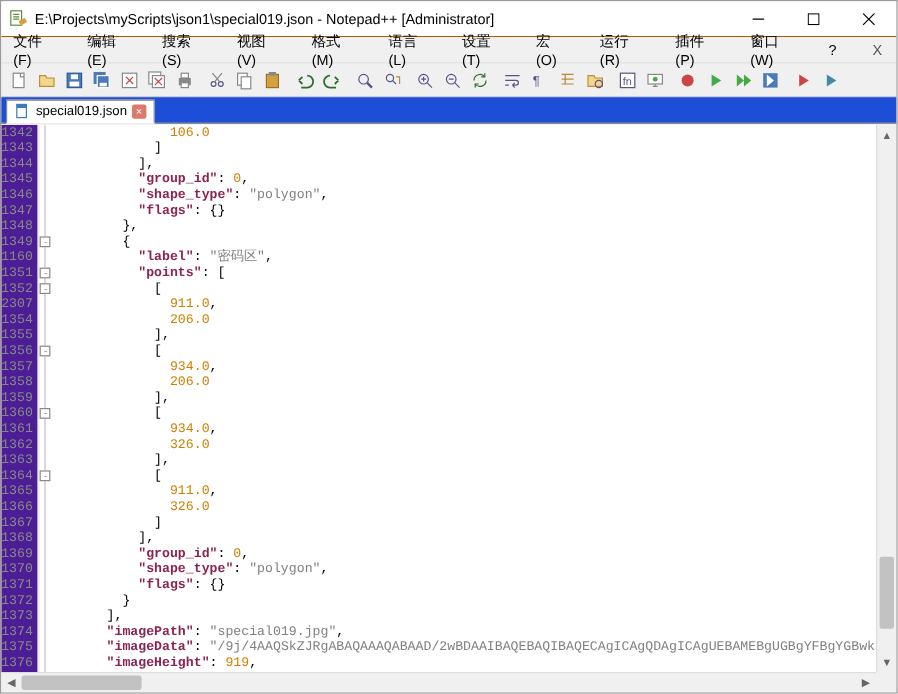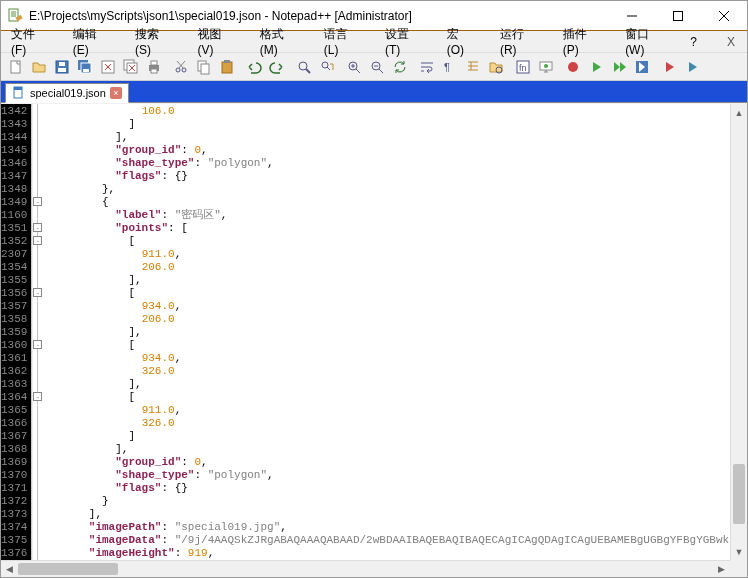--- a/index.html
+++ b/index.html
@@ -14,21 +14,21 @@
 .menubar .x { margin-left: auto; padding: 0 8px; color:#555; cursor:pointer;}
 .toolbar { height: 28px; background: #f0f0f0; display: flex; align-items: center; padding: 2px 4px; gap: 1px; border-bottom: 1px solid #ccc; }
 .tbtn { width: 22px; height: 22px; display: flex; align-items: center; justify-content: center; cursor: pointer; border: 1px solid transparent; border-radius: 2px; }
 .tbtn svg { width: 16px; height: 16px; }
 .tsep { width: 1px; height: 20px; background: transparent; margin: 0 1px; }
 .tabbar { height: 22px; background: #1d4ed8; display: flex; align-items: flex-end; padding: 0 4px; border-bottom: 1px solid #888; }
 .tab { display: flex; align-items: center; background: #fff; border: 1px solid #888; border-bottom: 1px solid #fff; padding: 2px 6px; margin-bottom: -1px; gap: 4px; font-size: 11px; font-family: Tahoma, sans-serif;}
 .tab .tabicon { width: 14px; height: 14px; display:inline-flex; align-items:center; justify-content:center;}
 .tab .tabclose { width: 12px; height: 12px; background: #d97a6a; border-radius: 2px; display: flex; align-items: center; justify-content: center; color: #fff; font-size: 9px; cursor: pointer; }
 .editor { position: absolute; top: 103px; left: 0; right: 17px; bottom: 17px; background: #fff; overflow: hidden; display:flex;}
-.gutter { width: 42px; background: #000000; border-right: 1px solid #ccc; text-align: right; color: #888; font-family: Consolas, "Courier New", monospace; font-size: 11px; padding-right:4px; line-height:13px; padding-top:1px;}
+.gutter { width: 42px; background: #4c1d95; border-right: 1px solid #ccc; text-align: right; color: #888; font-family: Consolas, "Courier New", monospace; font-size: 11px; padding-right:4px; line-height:13px; padding-top:1px;}
 .foldcol { width: 14px; background: #fff; border-right: 1px solid #eee; position: relative; }
 .foldmark { position: absolute; left: 1px; width: 9px; height: 9px; border: 1px solid #888; background: #fff; font-size: 8px; line-height: 7px; text-align: center; color: #888; cursor:pointer;}
 .foldline { position:absolute; left:5px; width:1px; background:#c0c0c0; top:0; bottom:0;}
 .code { flex:1; font-family: Consolas, "Courier New", monospace; font-size: 11px; line-height: 13px; padding: 1px 0 0 4px; white-space: pre; color: #000; }
 .code .ln { height: 13px; padding-left: 25px; }
 .s { color: #808080; } 
 .n { color: #d08000; } 
 .key { color: #8b2252; font-weight: bold;} 
 .p { color: #000; } 
 .vscroll { position: absolute; right: 0; top: 103px; bottom: 17px; width: 17px; background: #f0f0f0; border-left: 1px solid #ddd; }

